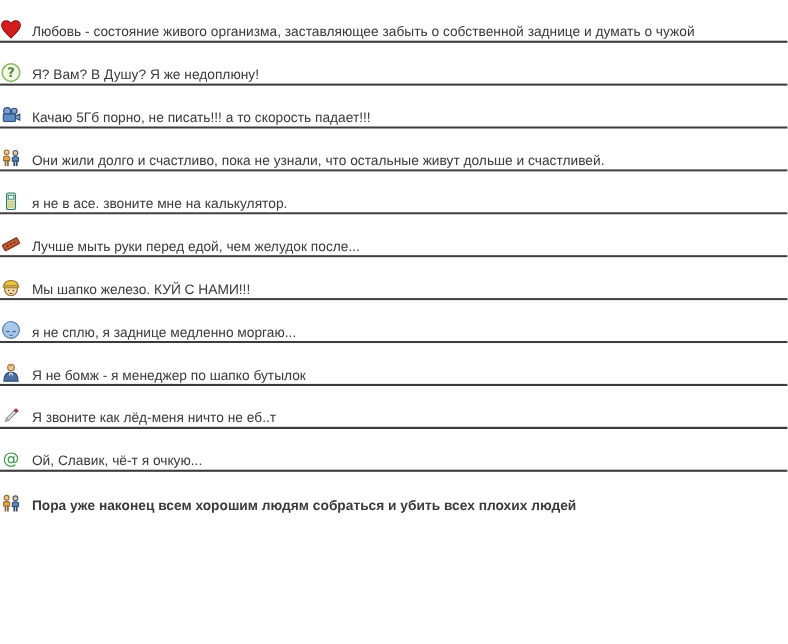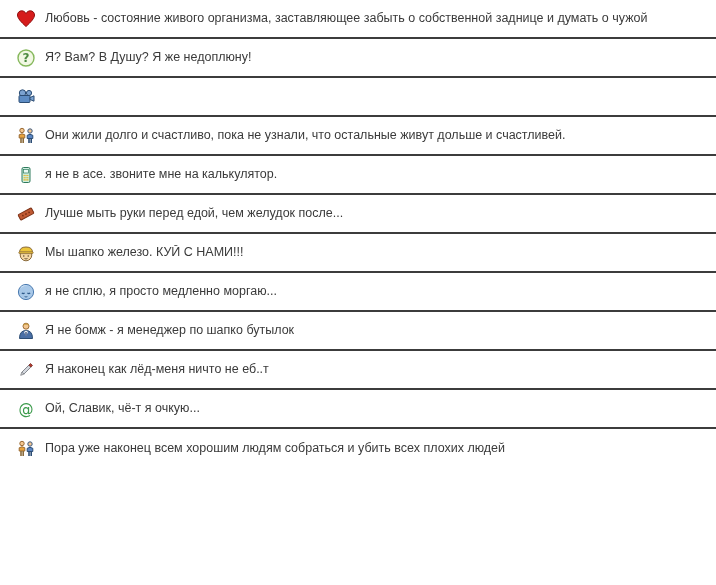--- a/index.html
+++ b/index.html
@@ -14,27 +14,28 @@
     overflow: hidden;
   }
   .status-list {
     width: 716px;
     height: 585px;
   }
   .row {
     box-sizing: border-box;
     height: 39px;
     display: flex;
-    align-items: center;
-    padding: 0 10px 0 16px;
+    align-items: flex-end;
+    padding: 0 10px 0 0;
     border-bottom: 2px solid #3c3c3c;
     background: #ffffff;
   }
   .row:last-child {
     border-bottom: none;
+    font-weight: bold;
   }
   .icon {
     width: 20px;
     height: 20px;
     flex: 0 0 20px;
     margin-right: 9px;
     display: inline-flex;
     align-items: center;
     justify-content: center;
   }
@@ -74,20 +75,21 @@
   </div>
     <div class="row">
     <span class="icon">
         <svg viewBox="0 0 20 20">
           <circle cx="6.5" cy="6" r="3.2" fill="#7ba2d0" stroke="#2c4d74"></circle>
           <circle cx="13" cy="6" r="2.6" fill="#7ba2d0" stroke="#2c4d74"></circle>
           <rect x="3" y="8.5" width="11" height="7" rx="1" fill="#5d8cc4" stroke="#2c4d74"></rect>
           <polygon points="14,10.5 18,8.8 18,14.2 14,12.5" fill="#7ba2d0" stroke="#2c4d74"></polygon>
         </svg>
       </span>
+    <span class="text">Качаю 5Гб порно, не писать!!! а то скорость падает!!!</span>
   </div>
     <div class="row">
     <span class="icon">
         <svg viewBox="0 0 20 20">
           <circle cx="6" cy="4.5" r="2.2" fill="#f3c690" stroke="#9a6b35"></circle>
           <path d="M3.2 12 L3.2 8.8 Q6 6.8 8.8 8.8 L8.8 12 Z" fill="#e8a33d" stroke="#9a6b35"></path>
           <rect x="4.2" y="12" width="1.6" height="5" fill="#8a6a3a"></rect>
           <rect x="6.4" y="12" width="1.6" height="5" fill="#8a6a3a"></rect>
           <circle cx="14" cy="5" r="2.2" fill="#f3c690" stroke="#3b5a82"></circle>
           <path d="M11.2 12.5 L11.2 9.3 Q14 7.3 16.8 9.3 L16.8 12.5 Z" fill="#5b86c4" stroke="#2c4d74"></path>
@@ -146,21 +148,21 @@
     <div class="row">
     <span class="icon">
         <svg viewBox="0 0 20 20">
           <circle cx="10" cy="10" r="7.6" fill="#a8c8e8" stroke="#4a7ab0"></circle>
           <path d="M4 7 Q7 3.2 12 3.4 Q8 2.6 5.5 4.6 Z" fill="#d8e8f6" opacity="0.9"></path>
           <path d="M5.8 11 Q7.2 12.2 8.6 11" stroke="#2f5a8a" stroke-width="1.1" fill="none"></path>
           <path d="M11.4 11 Q12.8 12.2 14.2 11" stroke="#2f5a8a" stroke-width="1.1" fill="none"></path>
           <path d="M8.6 14.6 Q10 15.4 11.4 14.6" stroke="#2f5a8a" stroke-width="0.9" fill="none"></path>
         </svg>
       </span>
-    <span class="text">я не сплю, я просто медленно моргаю...</span>
+    <span class="text">я не сплю, я заднице медленно моргаю...</span>
   </div>
     <div class="row">
     <span class="icon">
         <svg viewBox="0 0 20 20">
           <circle cx="10" cy="5.2" r="3" fill="#f3c690" stroke="#9a6b35"></circle>
           <path d="M7.2 3.4 Q10 1.4 12.8 3.4 L12.8 4.6 Q10 3 7.2 4.6 Z" fill="#caa04a"></path>
           <path d="M3.5 17.5 Q3.5 9.5 10 9.5 Q16.5 9.5 16.5 17.5 Z" fill="#4a6fa5" stroke="#2c4d74"></path>
           <polygon points="10,9.5 8,11 10,15 12,11" fill="#f2f2f2"></polygon>
           <rect x="9.4" y="11" width="1.2" height="3.5" fill="#28406b"></rect>
         </svg>
@@ -170,21 +172,21 @@
     <div class="row">
     <span class="icon">
         <svg viewBox="0 0 20 20">
           <g transform="rotate(45 10 10)">
             <rect x="8.6" y="4.5" width="2.8" height="10" fill="#d4d8de" stroke="#71757c" stroke-width="0.8"></rect>
             <rect x="8.6" y="2.2" width="2.8" height="2.3" fill="#b03a2e" stroke="#6e1f17" stroke-width="0.7"></rect>
             <polygon points="8.6,14.5 11.4,14.5 10,17.5" fill="#e8e8e8" stroke="#71757c" stroke-width="0.7"></polygon>
           </g>
         </svg>
       </span>
-    <span class="text">Я наконец как лёд-меня ничто не еб..т</span>
+    <span class="text">Я звоните как лёд-меня ничто не еб..т</span>
   </div>
     <div class="row">
     <span class="icon">
         <svg viewBox="0 0 20 20">
           <text x="10" y="15" font-size="15" text-anchor="middle" fill="#3a9a4a" font-family="DejaVu Sans, sans-serif">@</text>
         </svg>
       </span>
     <span class="text">Ой, Славик, чё-т я очкую...</span>
   </div>
     <div class="row">

